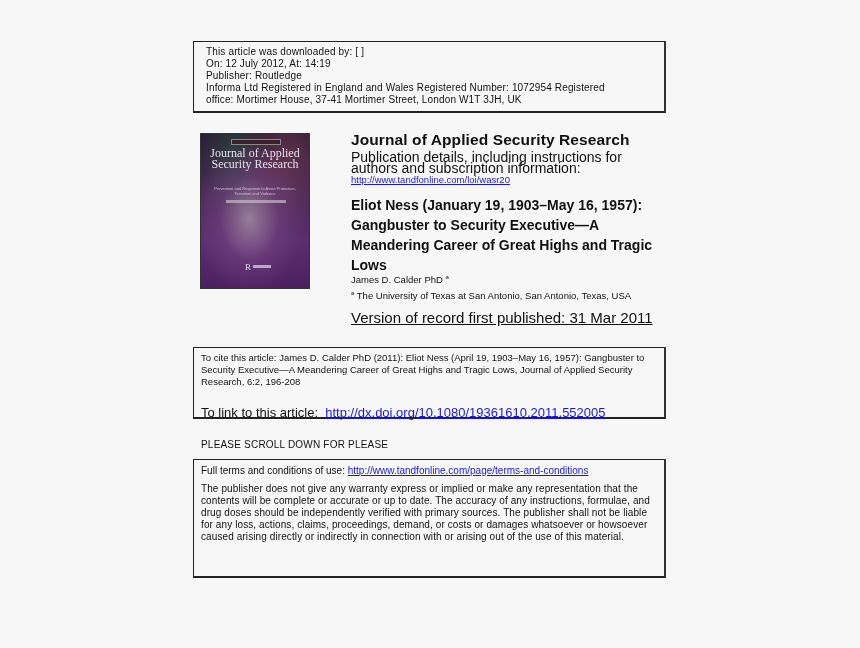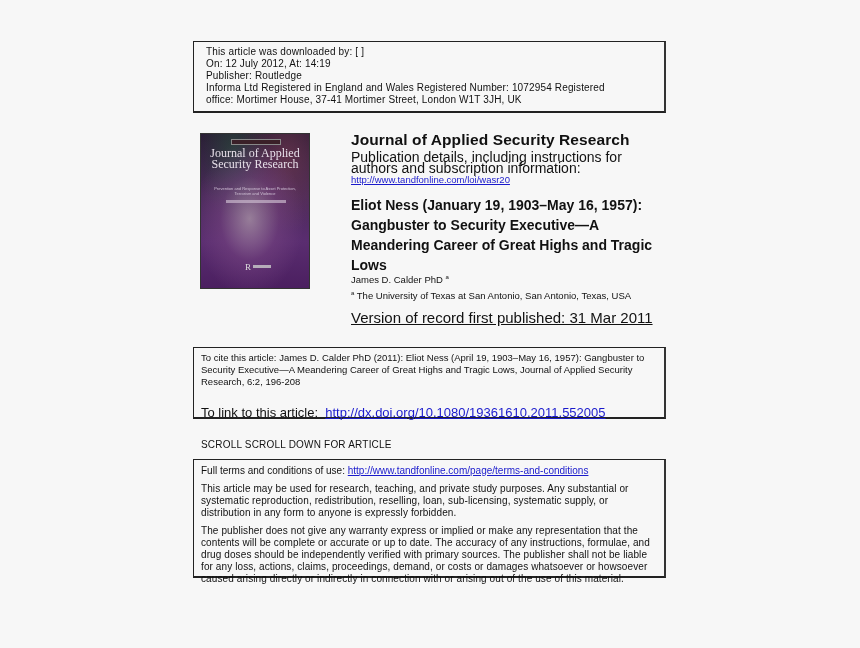--- a/index.html
+++ b/index.html
@@ -124,22 +124,21 @@
   <div class="cite">
     <b class="lbl">To cite this article:</b>
     <span>James D. Calder PhD (2011): Eliot Ness (April 19, 1903–May 16, 1957): Gangbuster to Security Executive—A Meandering Career of Great Highs and Tragic Lows, Journal of Applied Security Research, 6:2, 196-208</span>
   </div>
   <div class="linkline">
     <b class="lbl">To link to this article:</b>&nbsp;
     <a class="link" href="#">http://dx.doi.org/10.1080/19361610.2011.552005</a>
   </div>
 </div>
 
-<div class="scroll-notice">SCROLL SCROLL DOWN FOR ARTICLE</div>
+<div class="scroll-notice">PLEASE SCROLL DOWN FOR PLEASE</div>
 
 <div class="box terms-box">
   <div class="row">
     <span>Full terms and conditions of use:</span>
     <a class="link" href="#">http://www.tandfonline.com/page/terms-and-conditions</a>
   </div>
-  <div class="para">This article may be used for research, teaching, and private study purposes. Any substantial or systematic reproduction, redistribution, reselling, loan, sub-licensing, systematic supply, or distribution in any form to anyone is expressly forbidden.</div>
   <div class="para">The publisher does not give any warranty express or implied or make any representation that the contents will be complete or accurate or up to date. The accuracy of any instructions, formulae, and drug doses should be independently verified with primary sources. The publisher shall not be liable for any loss, actions, claims, proceedings, demand, or costs or damages whatsoever or howsoever caused arising directly or indirectly in connection with or arising out of the use of this material.</div>
 </div>
 
 </body></html>

